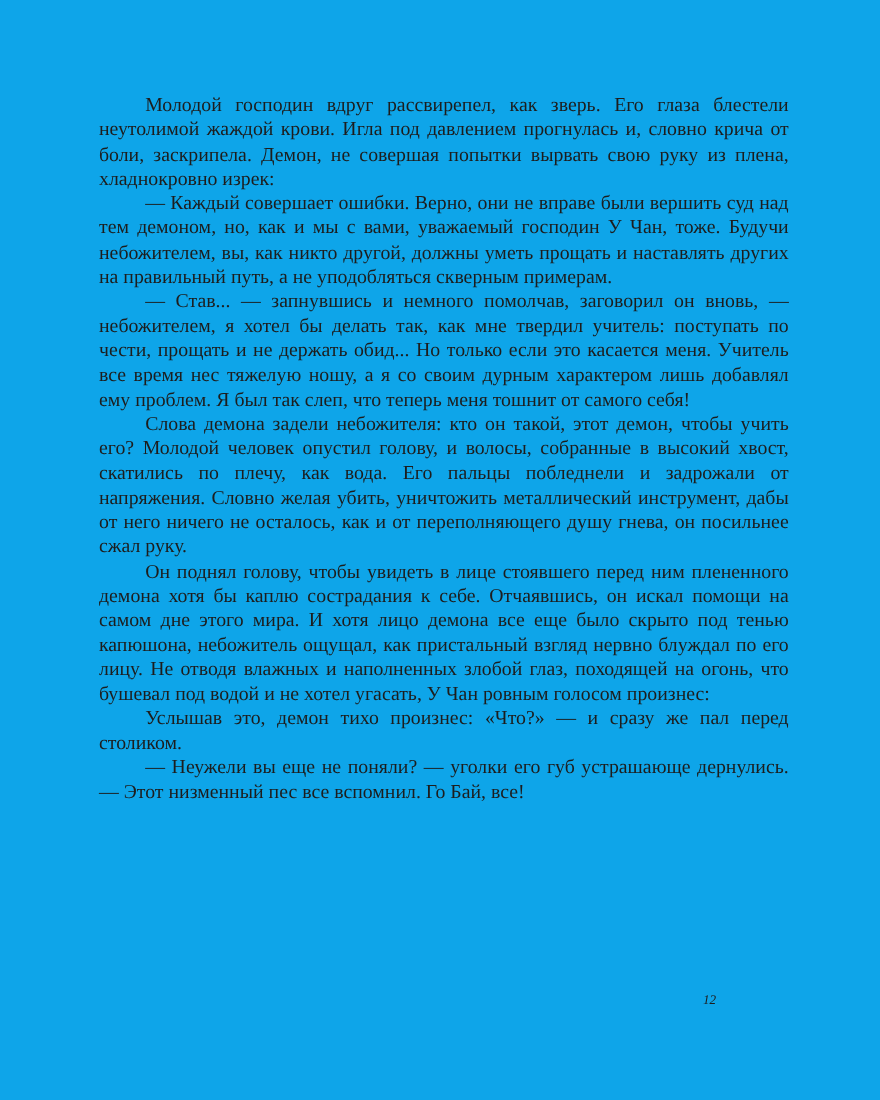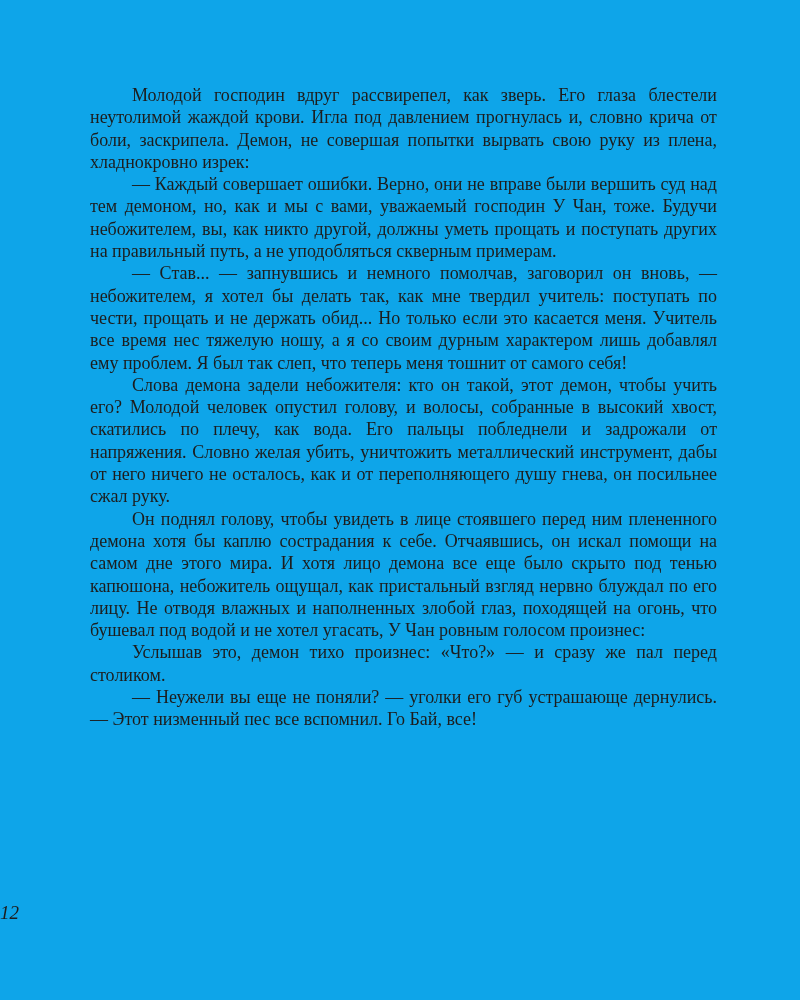--- a/index.html
+++ b/index.html
@@ -31,33 +31,33 @@
     margin: 0;
     padding: 0;
     text-indent: 42px;
     text-align: justify;
   }
   .folio {
     position: absolute;
     left: 0;
     top: 902px;
     width: 651px;
-    text-align: left;
-    font-size: 19px;
+    text-align: right;
+    font-size: 12px;
     font-style: italic;
     color: #1d1d1d;
   }
 </style>
 </head>
 <body>
 
 <div class="page">
   <div class="text-block">
     <p>Молодой господин вдруг рассвирепел, как зверь. Его глаза блестели неутолимой жаждой крови. Игла под давлением прогнулась и, словно крича от боли, заскрипела. Демон, не совершая попытки вырвать свою руку из плена, хладнокровно изрек:</p>
-    <p>—  Каждый совершает ошибки. Верно, они не вправе были вершить суд над тем демоном, но, как и мы с вами, уважаемый господин У Чан, тоже. Будучи небожителем, вы, как никто другой, должны уметь прощать и поступать других на правильный путь, а не уподобляться скверным примерам.</p>
+    <p>—  Каждый совершает ошибки. Верно, они не вправе были вершить суд над тем демоном, но, как и мы с вами, уважаемый господин У Чан, тоже. Будучи небожителем, вы, как никто другой, должны уметь прощать и наставлять других на правильный путь, а не уподобляться скверным примерам.</p>
     <p>— Став... — запнувшись и немного помолчав, заговорил он вновь, — небожителем, я хотел бы делать так, как мне твердил учитель: поступать по чести, прощать и не держать обид... Но только если это касается меня. Учитель все время нес тяжелую ношу, а я со своим дурным характером лишь добавлял ему проблем. Я был так слеп, что теперь меня тошнит от самого себя!</p>
     <p>Слова демона задели небожителя: кто он такой, этот демон, чтобы учить его? Молодой человек опустил голову, и волосы, собранные в высокий хвост, скатились по плечу, как вода. Его пальцы побледнели и задрожали от напряжения. Словно желая убить, уничтожить металлический инструмент, дабы от него ничего не осталось, как и от переполняющего душу гнева, он посильнее сжал руку.</p>
     <p>Он поднял голову, чтобы увидеть в лице стоявшего перед ним плененного демона хотя бы каплю сострадания к себе. Отчаявшись, он искал помощи на самом дне этого мира. И хотя лицо демона все еще было скрыто под тенью капюшона, небожитель ощущал, как пристальный взгляд нервно блуждал по его лицу. Не отводя влажных и наполненных злобой глаз, походящей на огонь, что бушевал под водой и не хотел угасать, У Чан ровным голосом произнес:</p>
     <p>Услышав это, демон тихо произнес: «Что?» — и сразу же пал перед столиком.</p>
     <p>— Неужели вы еще не поняли? — уголки его губ устрашающе дернулись. — Этот низменный пес все вспомнил. Го Бай, все!</p>
   </div>
   <div class="folio">12</div>
 </div>
 
 </body></html>

